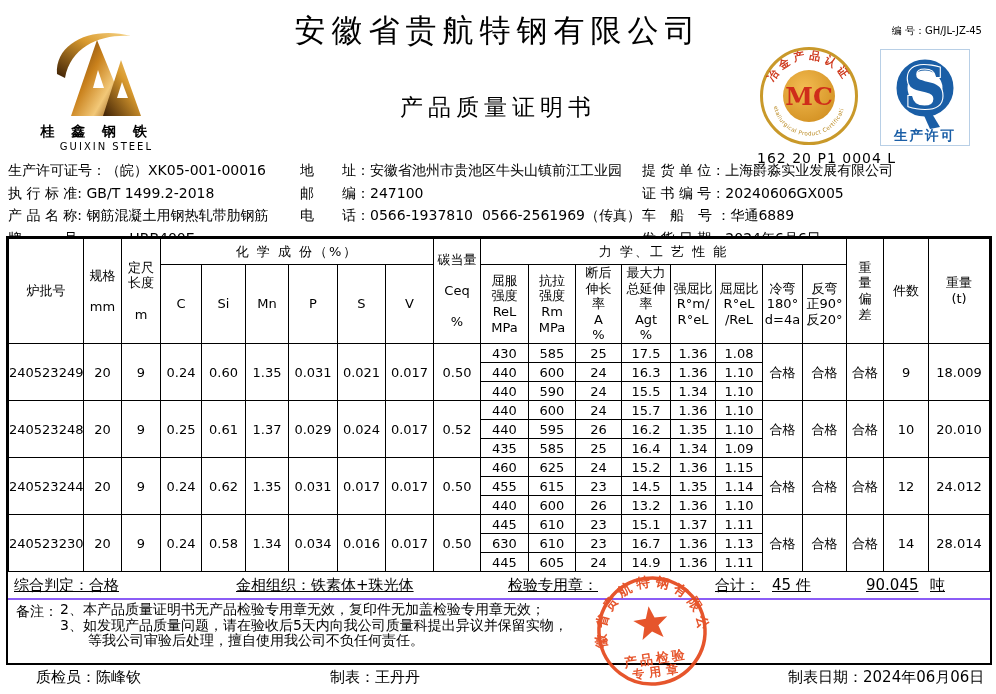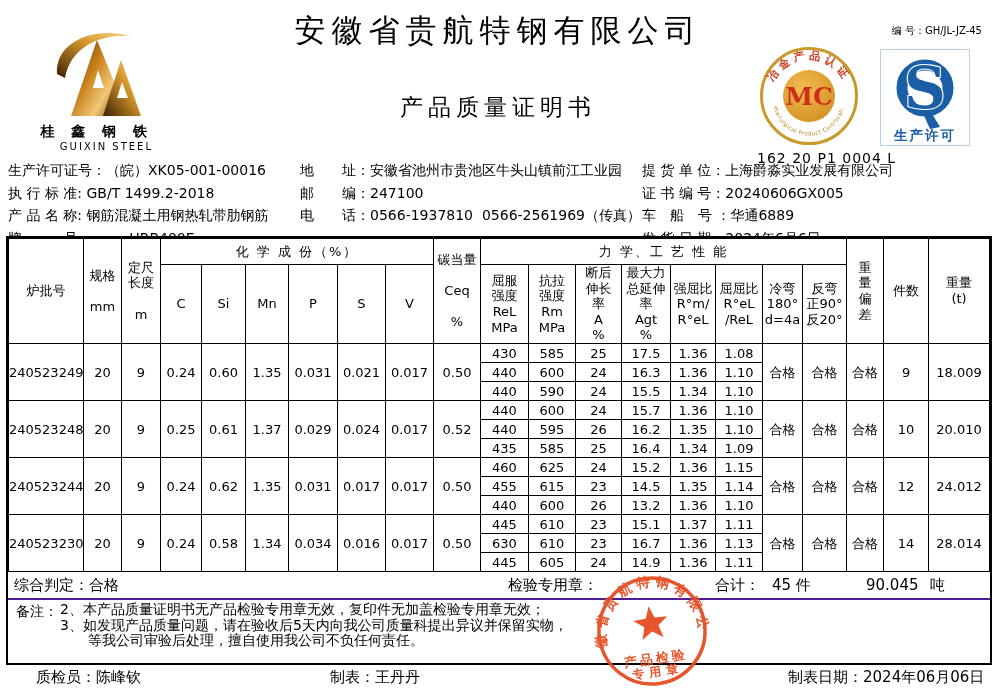--- a/index.html
+++ b/index.html
@@ -33,25 +33,25 @@
   table.qt{border-collapse:collapse;table-layout:fixed;width:100%;}
   table.qt th,table.qt td{border:1px solid #000;text-align:center;vertical-align:middle;
     padding:0;font-weight:normal;font-size:13px;line-height:1.2;white-space:pre-line;overflow:hidden;}
   table.qt thead tr.h1{height:26px;}
   table.qt thead tr.h2{height:79px;}
   table.qt tbody tr{height:19px;}
   table.qt tbody td{font-size:13px;line-height:1;}
   .grp{font-size:14px;letter-spacing:2px;}
   
   .summary{position:relative;height:26px;font-size:15px;}
-  .summary span{position:absolute;top:0;line-height:26px;white-space:pre;}
+  .summary span{position:absolute;top:0;line-height:26px;white-space:pre;text-decoration:underline;}
   .s-judge{left:6px;} .s-metal{left:228px;} .s-seal{left:500px;}
   .s-total{left:707px;} .s-pieces{left:764px;} .s-weight{left:858px;} .s-unit{left:922px;}
   
-  .remarks{position:relative;border-top:2px solid #4c1d95;height:61px;font-size:14px;padding-top:2px;}
+  .remarks{position:relative;border-top:2px solid #8b5cf6;height:61px;font-size:14px;padding-top:2px;}
   .rm-label{position:absolute;left:8px;top:3px;}
   .rm-lines{margin-left:52px;}
   .rm-lines div{white-space:pre;line-height:15.5px;}
   
   .footer{position:absolute;top:668px;left:0;right:0;font-size:15px;}
   .footer span{position:absolute;white-space:pre;}
   .f-inspector{left:36px;} .f-tab{left:330px;text-align:center;} .f-date{left:788px;}
   
   .stamp{position:absolute;left:592px;top:570px;opacity:.93;pointer-events:none;}
 </style>
@@ -382,20 +382,21 @@
           <td>24</td>
           <td>14.9</td>
           <td>1.36</td>
           <td>1.11</td>
         </tr>
       </tbody>
   </table>
 
   <div class="summary">
     <span class="s-judge">综合判定：合格</span>
+    <span class="s-metal">金相组织：铁素体+珠光体</span>
     <span class="s-seal">检验专用章：</span>
     <span class="s-total">合计：</span>
     <span class="s-pieces">45 件</span>
     <span class="s-weight">90.045</span>
     <span class="s-unit">吨</span>
   </div>
 
   <div class="remarks">
     <div class="rm-label">备注：</div>
     <div class="rm-lines">

